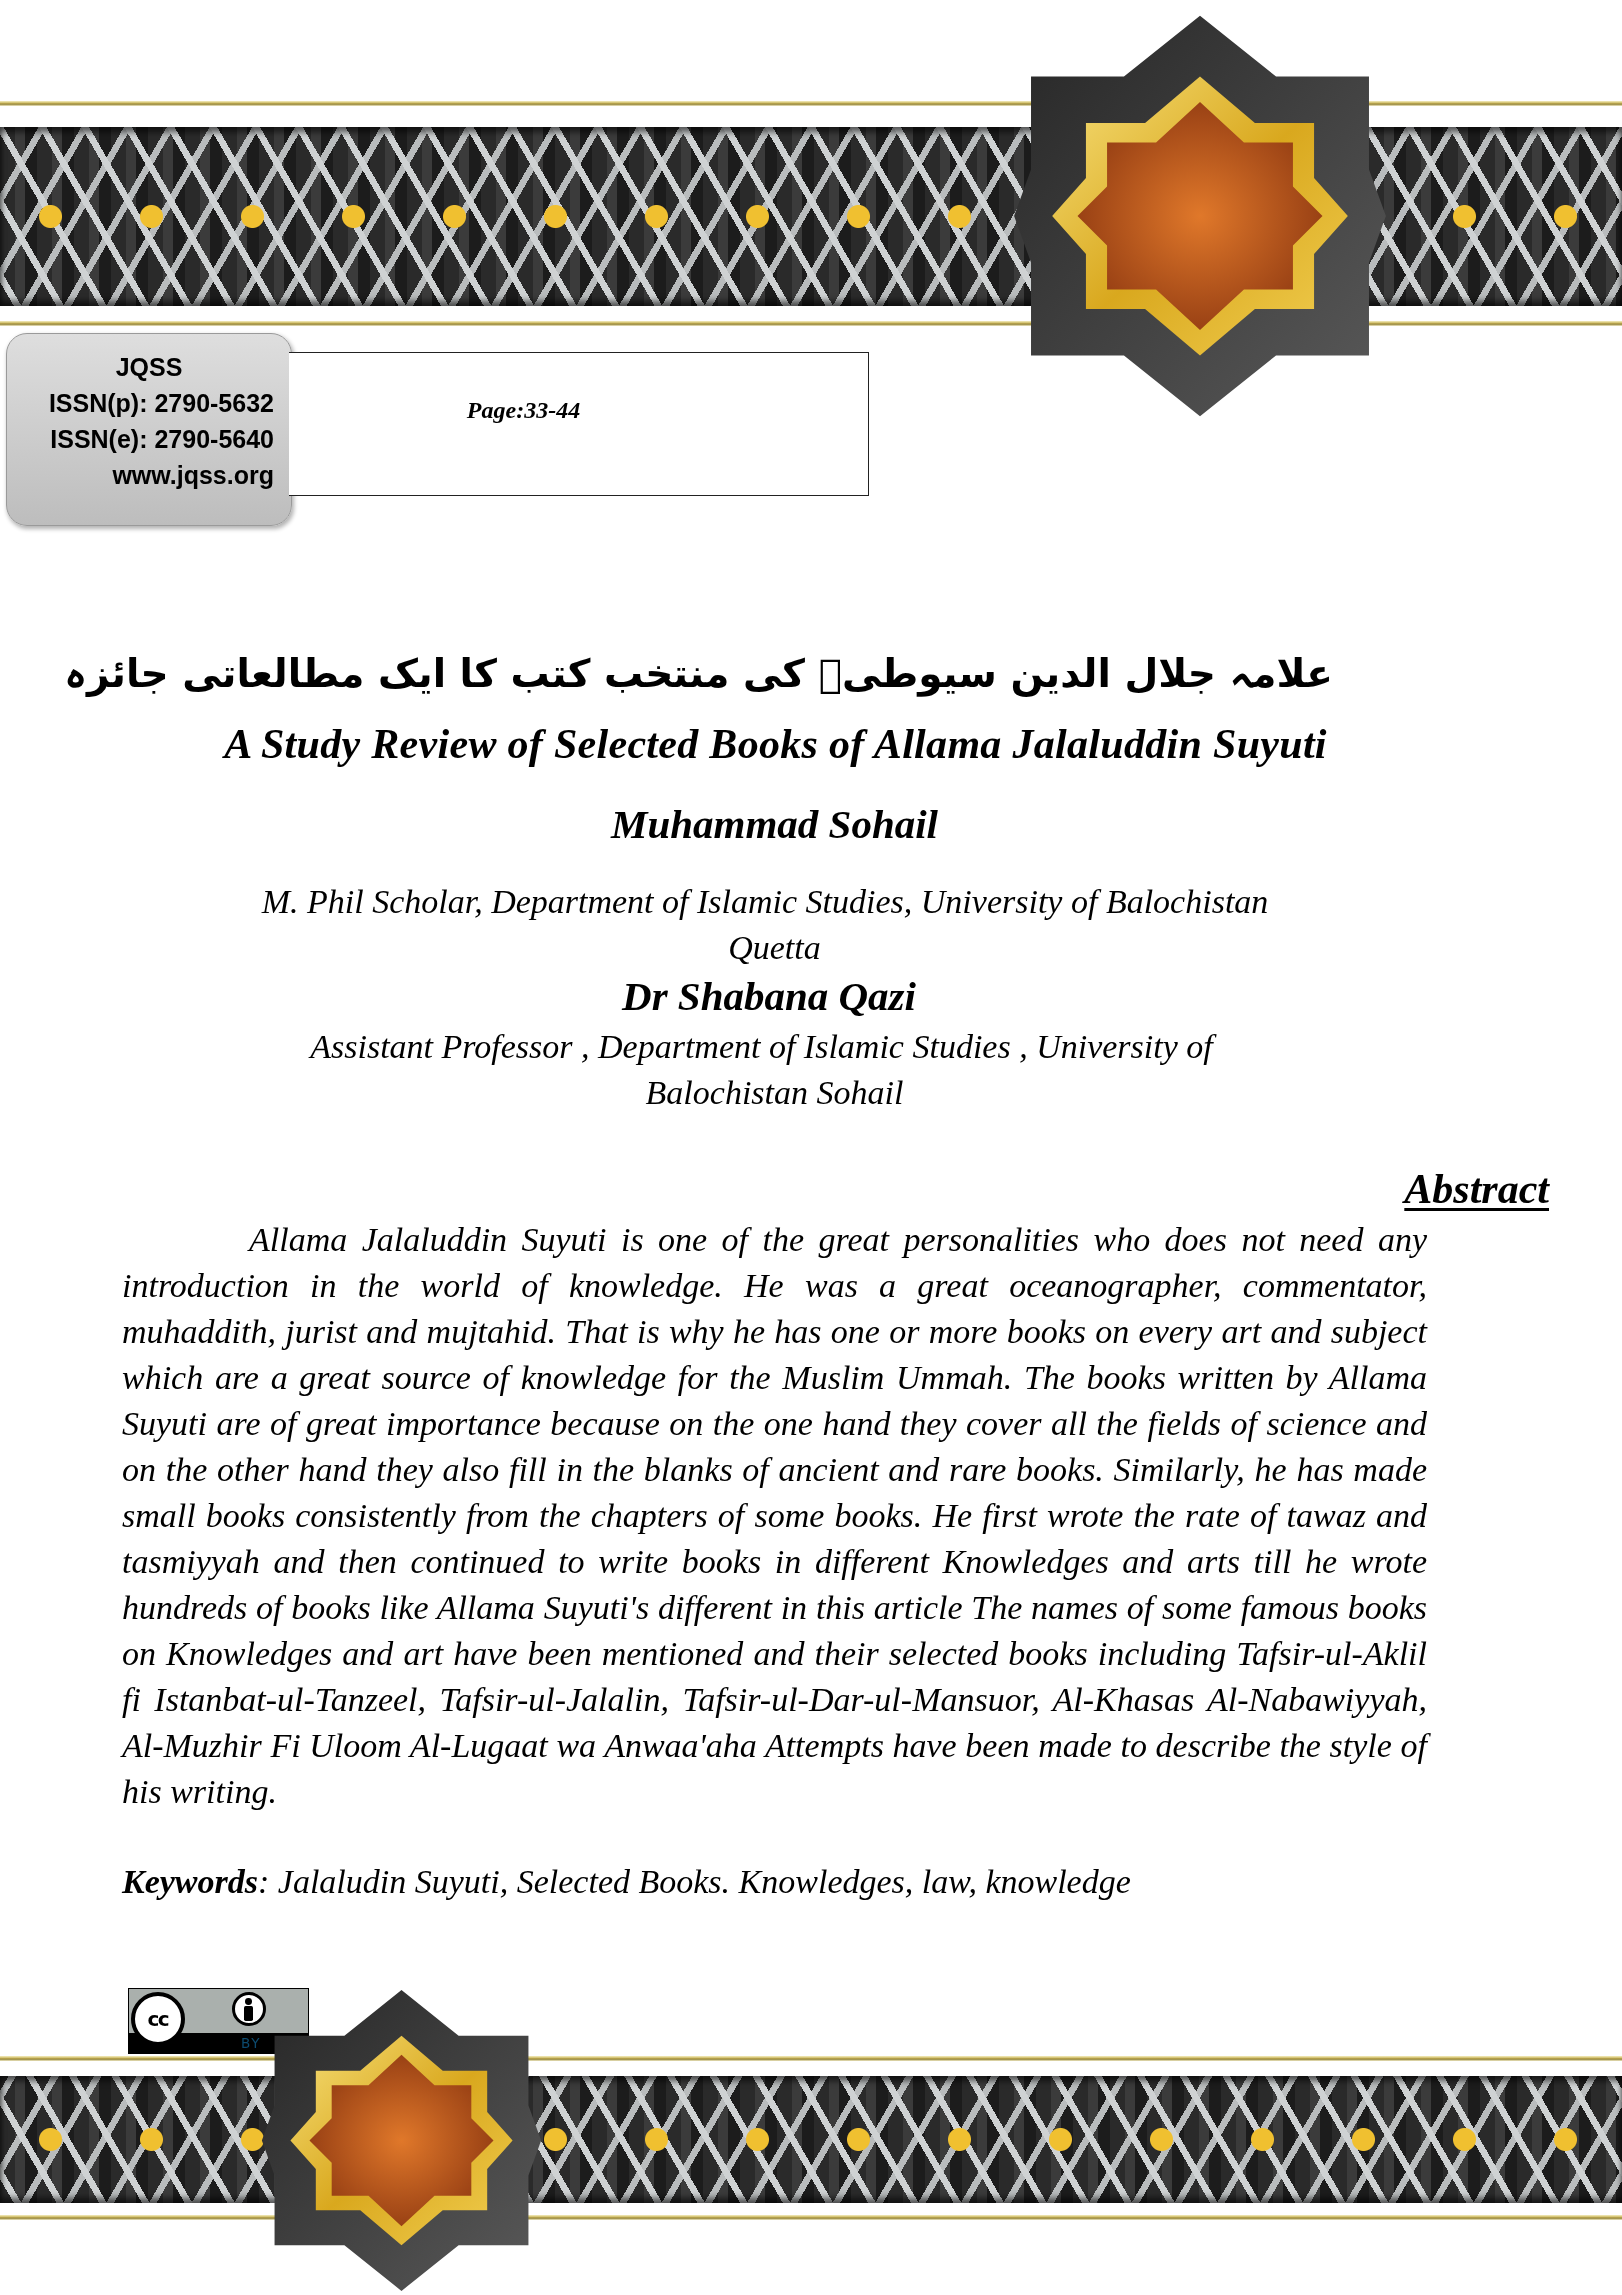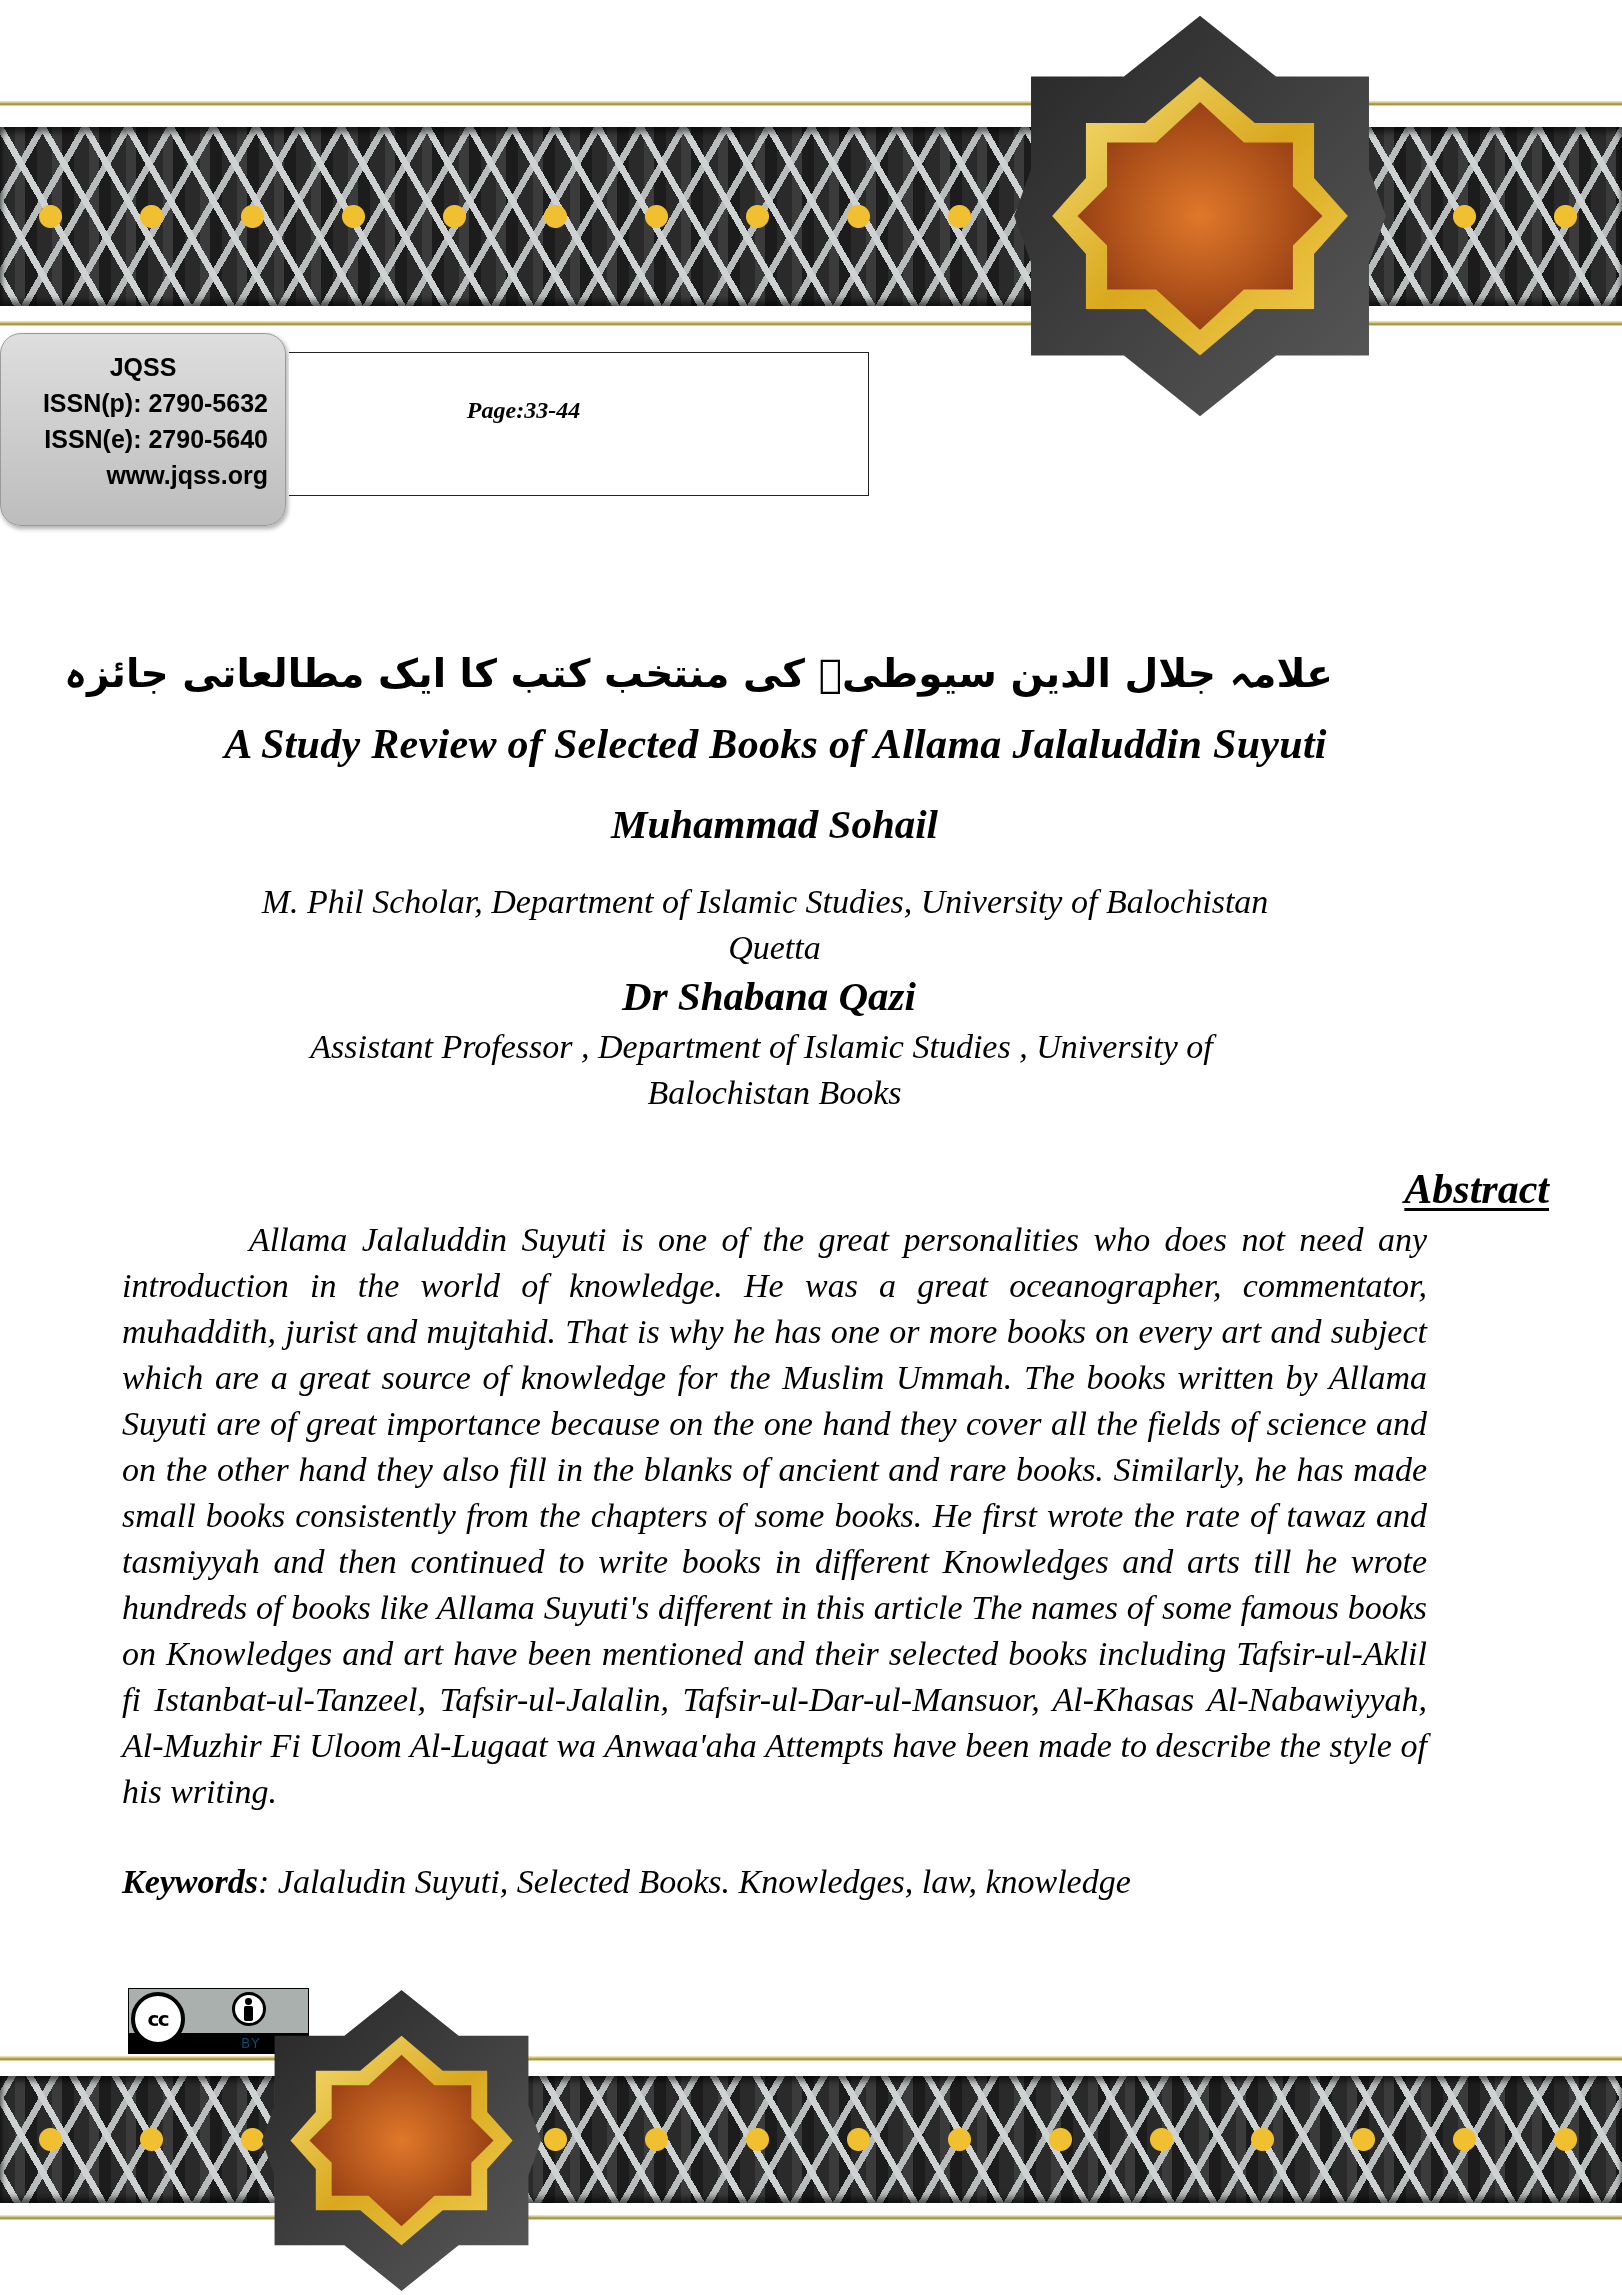--- a/index.html
+++ b/index.html
@@ -24,21 +24,21 @@
       repeating-linear-gradient(-60deg, transparent 0 12px, #b9bcbd 12px 18.6px, transparent 18.6px 37px),
       repeating-linear-gradient(90deg, #2a2a2a 0 15px, #3b3b3b 15px 25px, #1c1c1c 25px 37px),
       linear-gradient(to bottom,#1b1b1b,#4a4a4a 40%,#8d8d8d 60%,#2b2b2b);
     box-shadow:inset 0 5px 6.8px rgba(0,0,0,.6), inset 0 -5px 6.8px rgba(0,0,0,.6);
   }
   .star-wrap { position:absolute; }
   .star-wrap svg { display:block; }
 
   
   .journal-badge {
-    position:absolute; left:0; top:333px; width:286px; height:193px;
+    position:absolute; left:6px; top:333px; width:286px; height:193px;
     background:linear-gradient(to bottom,#dedede,#bdbdbd);
     border:0.8px solid #9a9a9a; border-radius:21px;
     box-shadow:1.7px 2.5px 4.2px rgba(0,0,0,.3);
     font-family:"Liberation Sans", sans-serif; font-weight:bold;
     font-size:25px; line-height:36px; text-align:right;
     padding:15px 17px 0 0; box-sizing:border-box;
   }
   .journal-badge .b-title { text-align:center; padding-left:17px; }
   .issue-box {
     position:absolute; left:289px; top:352px; width:580px; height:144px;
@@ -158,21 +158,21 @@
 
 <div class="author" style="top:800px;">Muhammad Sohail</div>
 <div class="affil" style="top:879px;">
   <div style="padding-right:93px;">M. Phil Scholar, Department of Islamic Studies, University of  Balochistan</div>
   <div style="padding-right:74px;">Quetta</div>
 </div>
 
 <div class="author" style="top:972px;padding-right:85px;">Dr Shabana Qazi</div>
 <div class="affil" style="top:1024px;">
   <div style="padding-right:100px;text-align:center;">Assistant Professor , Department of Islamic Studies , University of</div>
-  <div style="padding-right:74px;">Balochistan Books</div>
+  <div style="padding-right:74px;">Balochistan Sohail</div>
 </div>
 
 <div class="abstract-heading">
   <span>Abstract</span>
 </div>
 <div class="abstract-body">Allama Jalaluddin Suyuti is one of the great personalities who does not need any introduction in the world of knowledge. He was a great oceanographer, commentator, muhaddith, jurist and mujtahid. That is why he has one or more books on every art and subject which are a great source of knowledge for the Muslim Ummah.  The books written by Allama Suyuti are of great importance because on the one hand they cover all the fields of science and on the other hand they also fill in the blanks of ancient and rare books.  Similarly, he has made small books consistently from the chapters of some books. He first wrote the rate of tawaz and tasmiyyah and then continued to write books in different Knowledges and arts till he wrote hundreds of books like Allama Suyuti's different in this article The names of some famous books on Knowledges and art have been mentioned and their selected books including Tafsir-ul-Aklil  fi  Istanbat-ul-Tanzeel,  Tafsir-ul-Jalalin,  Tafsir-ul-Dar-ul-Mansuor,  Al-Khasas Al-Nabawiyyah, Al-Muzhir Fi Uloom Al-Lugaat wa Anwaa'aha  Attempts have been made to describe the style of his writing.</div>
 
 <div class="keywords">
   <b>Keywords</b><span>: Jalaludin Suyuti, Selected Books. Knowledges, law, knowledge</span>
 </div>

